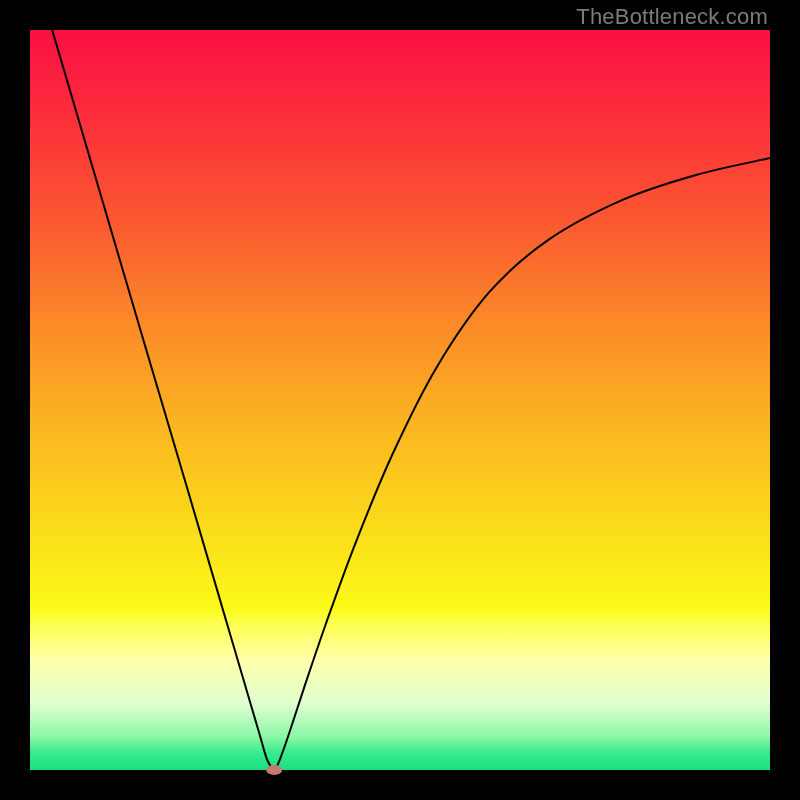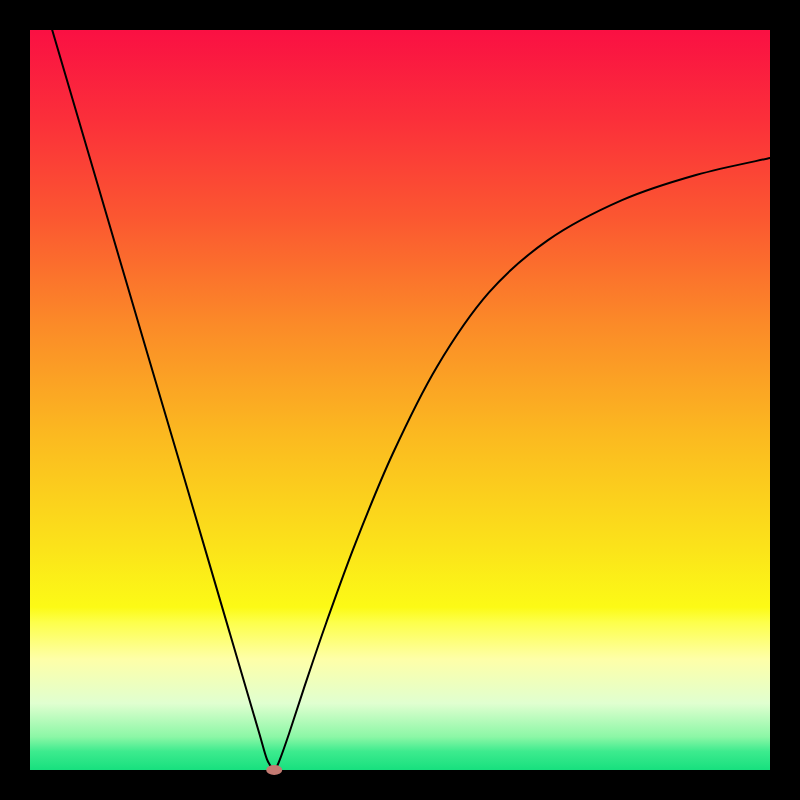--- a/index.html
+++ b/index.html
@@ -48,20 +48,21 @@
     font-weight: 400;
     letter-spacing: 0.2px;
     font-family: Arial, Helvetica, sans-serif;
   }
 </style>
 </head>
 <body>
 
 <div class="frame">
 
+  <div class="watermark">TheBottleneck.com</div>
 
   <div class="plot-area">
 
     <svg class="gradient-bg" viewBox="0 0 740 740" preserveAspectRatio="none">
       <defs>
         <linearGradient id="bg-grad" x1="0" y1="0" x2="0" y2="1">
             <stop offset="0%" stop-color="#fa1043"></stop>
             <stop offset="12%" stop-color="#fb2f3a"></stop>
             <stop offset="25%" stop-color="#fb5631"></stop>
             <stop offset="40%" stop-color="#fb8b28"></stop>

